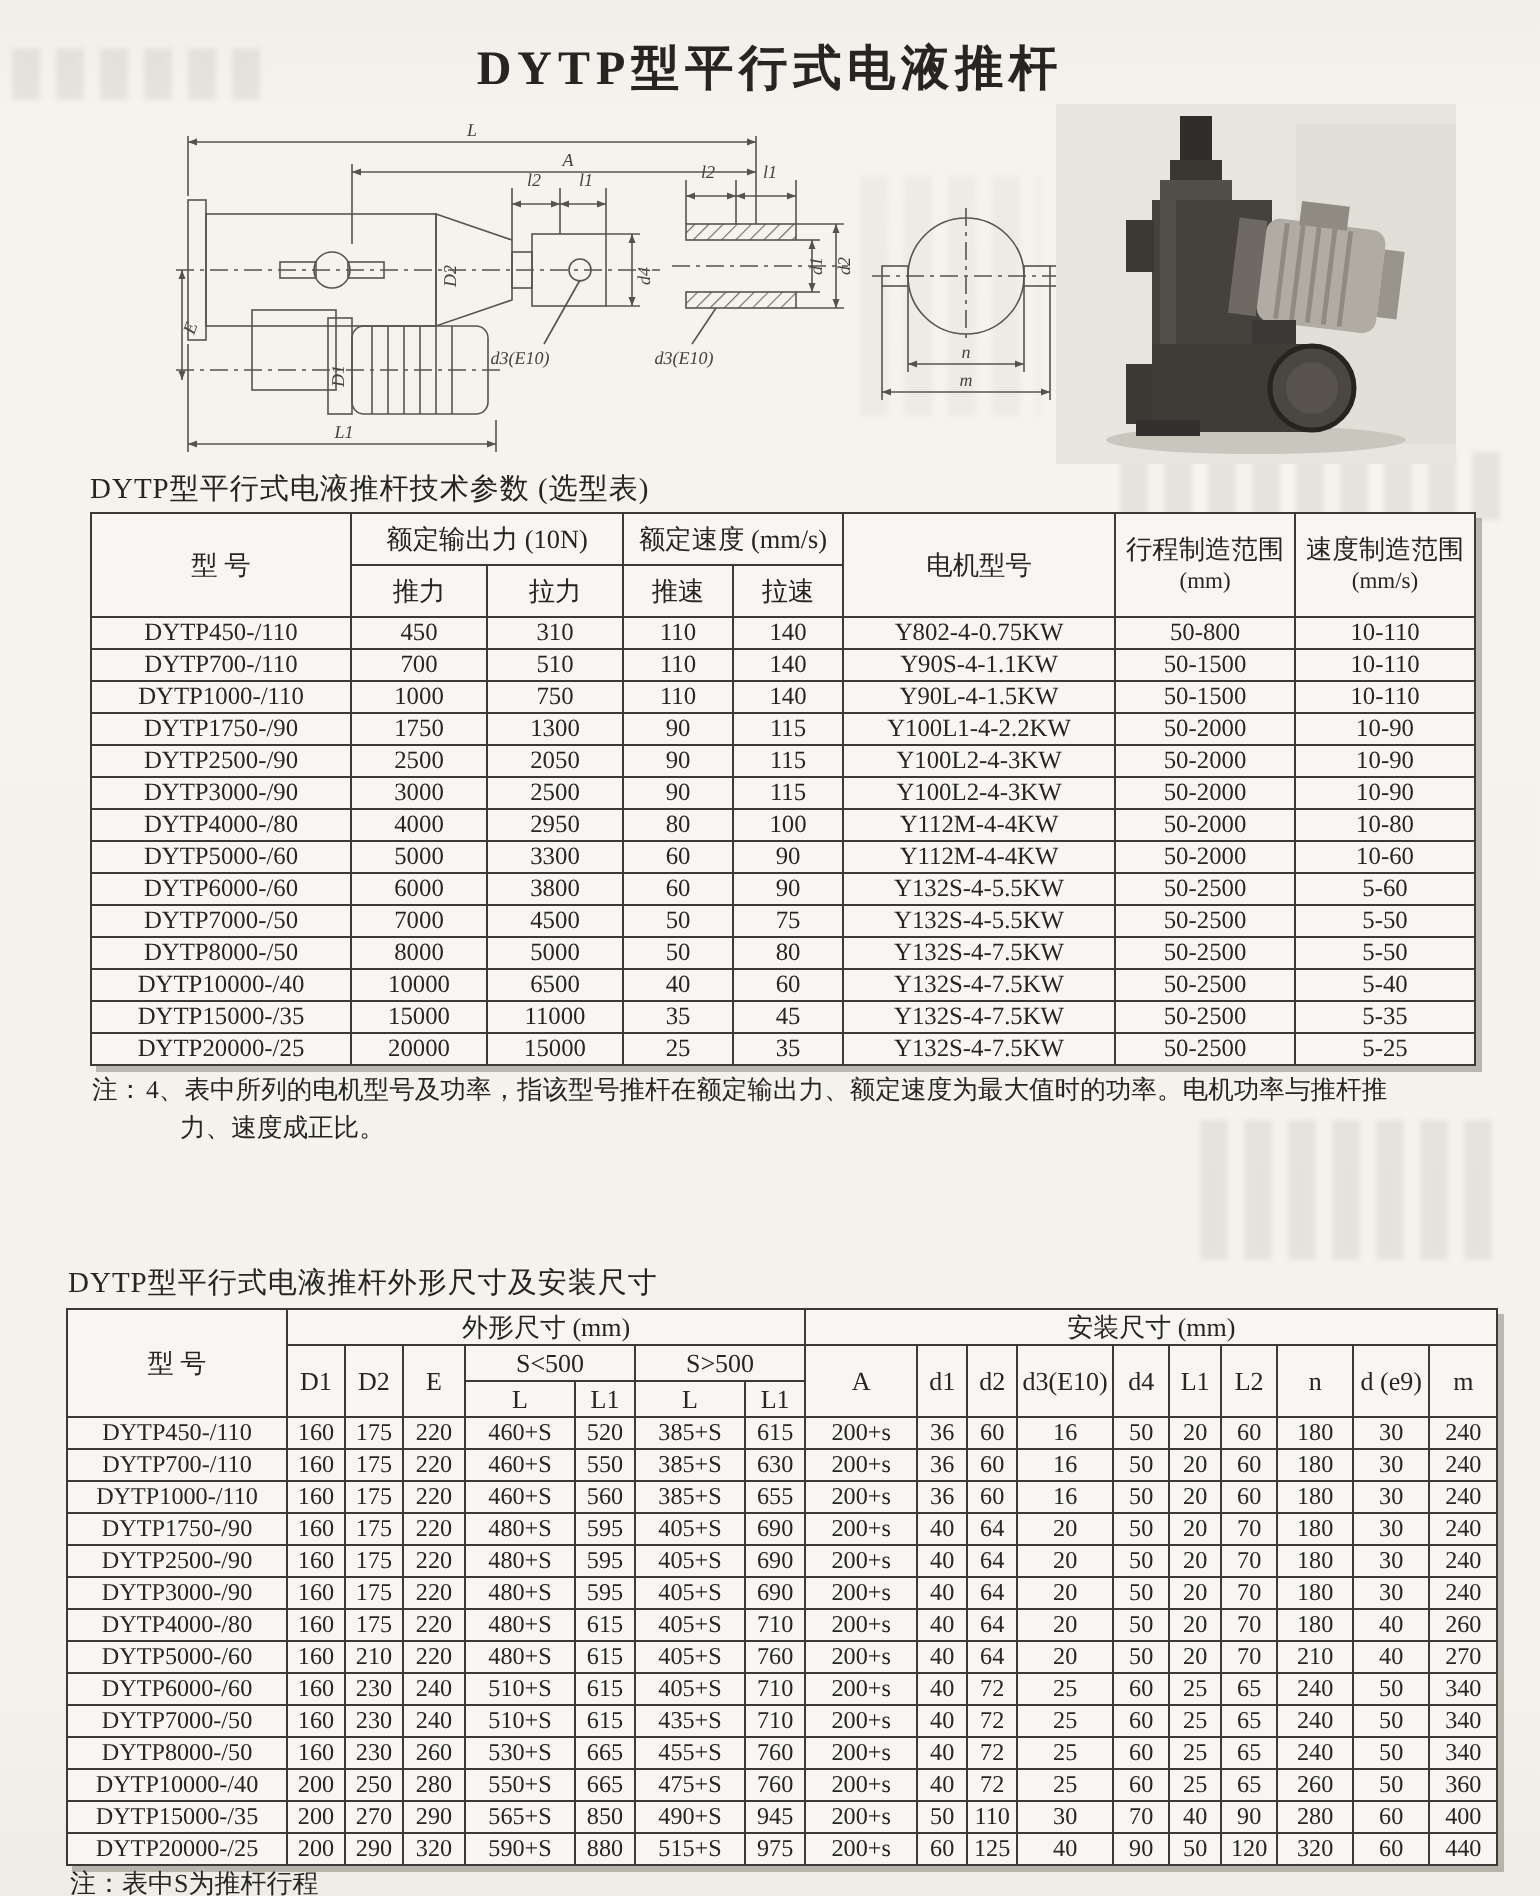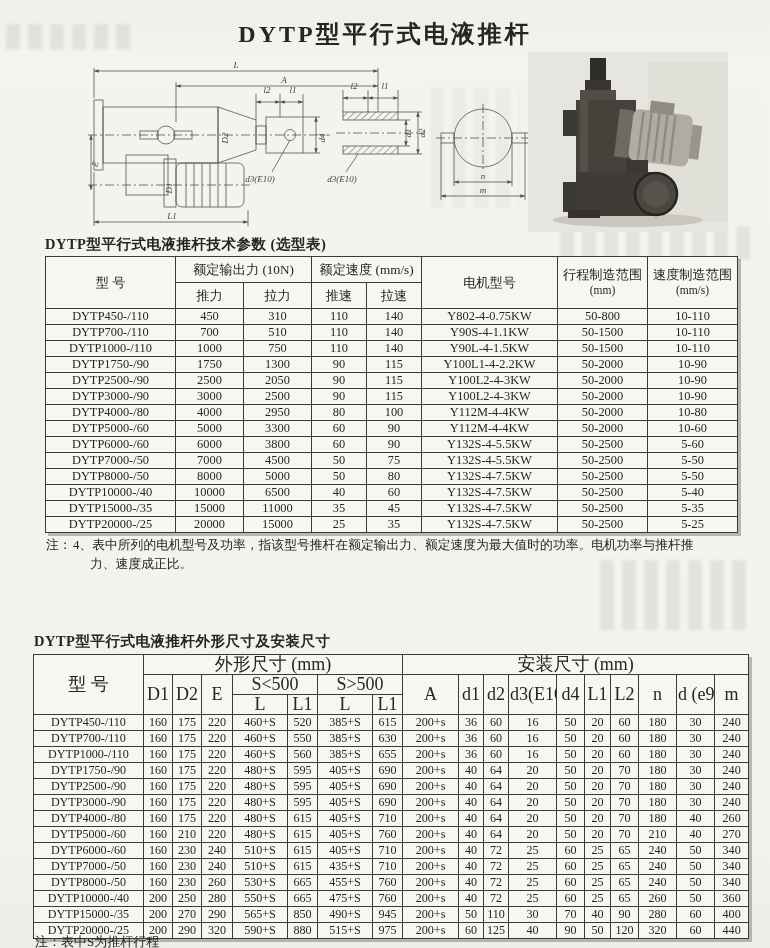--- a/index.html
+++ b/index.html
@@ -6,36 +6,36 @@
   html,body{width:770px;height:948px}
   body{
     position:relative;overflow:hidden;color:#262522;
     background:linear-gradient(180deg,#efeee8 0%,#f4f3ee 6%,#f3f2ed 88%,#edece6 100%);
     font-family:"Liberation Serif","DejaVu Serif",serif;
   }
   .bleed{position:absolute;opacity:.14;filter:blur(1.2px);background:
     repeating-linear-gradient(90deg,#8d887c 0 14px,transparent 14px 22px);}
   .page-title{position:absolute;top:18px;left:0;width:100%;text-align:center;
     font-size:24px;font-weight:bold;letter-spacing:3px}
-  .sec-title{position:absolute;font-size:14.5px;font-weight:bold;letter-spacing:.5px}
+  .sec-title{position:absolute;font-size:14.5px;font-weight:normal;letter-spacing:.5px}
   #sec1-title{top:235px;left:45px}
   #sec2-title{top:632px;left:34px}
   svg text{font-family:"Liberation Serif","DejaVu Serif",serif}
   .fig{position:absolute}
   #drawing{top:60px;left:88px;width:460px;height:172px}
   #photo{top:52px;left:528px;width:200px;height:180px}
   table{border-collapse:collapse;table-layout:fixed;background:#f7f6f2;
     box-shadow:3px 3px 0 rgba(115,110,100,.45)}
   th,td{border:1px solid #3c3a36;text-align:center;overflow:hidden;white-space:nowrap;
     font-weight:normal;padding:0 1px}
   #spec-table{position:absolute;top:256px;left:45px;width:692px}
   #spec-table th{font-size:13.2px;height:26px;line-height:1.15}
   #spec-table td{height:14.7px;font-size:12.4px}
   #dim-table{position:absolute;top:654px;left:33px;width:716px}
-  #dim-table th{font-size:18px;height:18px;line-height:1.05}
+  #dim-table th{font-size:13px;height:18px;line-height:1.05}
   #dim-table td{height:15px;font-size:12.1px}
   .unit{font-size:11.5px}
   .notes{position:absolute;top:536px;left:46px;width:655px;font-size:12.8px;line-height:1.5}
   .notes-label{position:absolute;left:0;top:0}
   .notes-body{padding-left:27px}
   .note-line{padding-left:17px;text-indent:-17px}
   .bottom-note{position:absolute;top:933px;left:35px;font-size:13px}
 </style>
 </head>
 <body>

